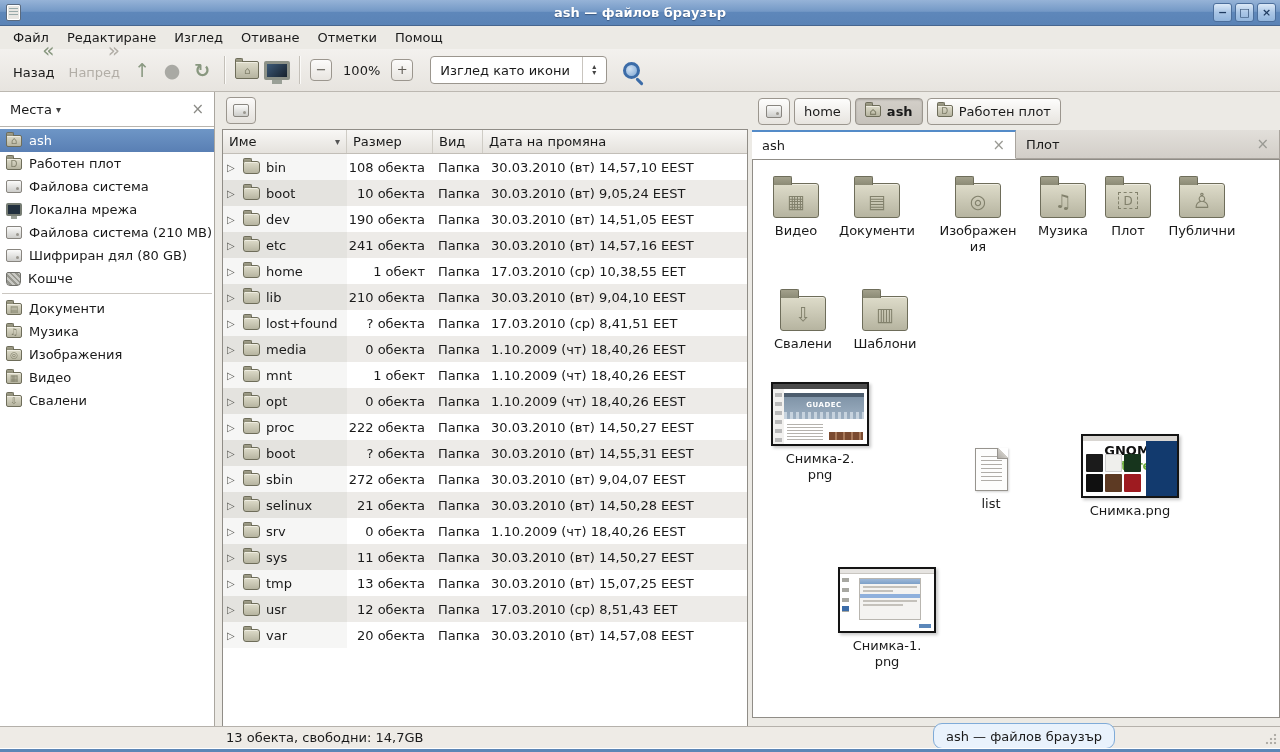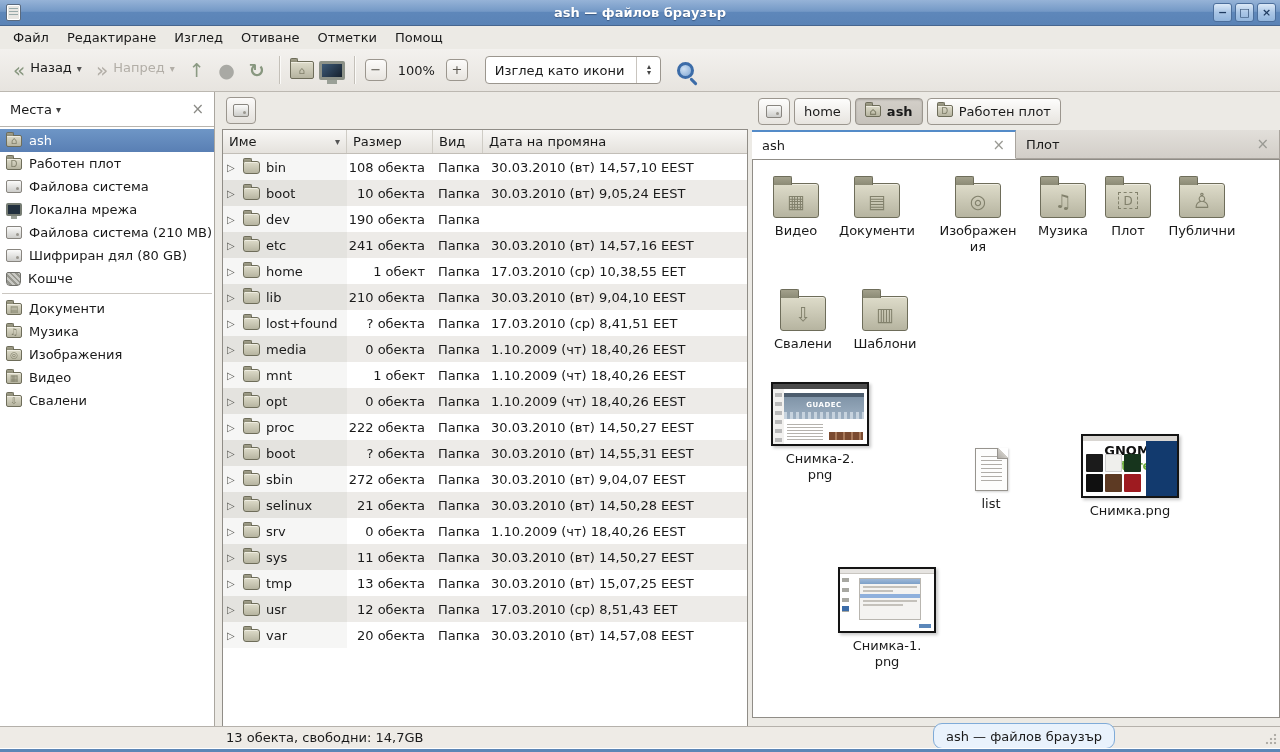--- a/index.html
+++ b/index.html
@@ -24,21 +24,21 @@
 
   
   .menubar { position:absolute; left:0; top:26px; right:0; height:23px; background:#eceae5;
     display:flex; align-items:center; padding-left:4px; }
   .menu-item { padding:2px 9px; }
 
   
   .toolbar { position:absolute; left:0; top:49px; right:0; height:43px;
     background:linear-gradient(#f3f1ee,#e7e4df); border-bottom:1px solid #bcb8b1;
     display:flex; align-items:center; padding-left:6px; }
-  .tbtn { display:flex; align-items:flex-start; gap:5px; padding:5px 7px; border-radius:4px; }
+  .tbtn { display:flex; align-items:flex-end; gap:5px; padding:5px 7px; border-radius:4px;flex-direction:column; }
   .tbtn .lbl { font-size:13px; }
   .g { font-size:17px; line-height:1; color:#88977f; }
   .g-back::before { content:"«"; font-size:20px; }
   .g-fwd::before  { content:"»"; font-size:20px; }
   .disabled, .disabled .g, .disabled .lbl { color:#b2aea7; }
   .chev::before { content:"▾"; font-size:10px; color:#555; }
   .disabled .chev::before { color:#b2aea7; }
   .tico { width:30px; height:30px; display:flex; align-items:center; justify-content:center; }
   .g-up::before { content:"↑"; font-size:19px; color:#8b9a83; }
   .g-stop::before { content:"●"; font-size:19px; color:#a9a9a4; }
@@ -370,20 +370,21 @@
               <div class="c c-date">30.03.2010 (вт)  9,05,24 EEST</div>
             </div>
           <div class="trow">
               <div class="c c-name">
                 <span class="exp">▷</span>
                 <span class="fold row-ico"></span>
                 <span>dev</span>
               </div>
               <div class="c c-size">190 обекта</div>
               <div class="c c-type">Папка</div>
+              <div class="c c-date">30.03.2010 (вт) 14,51,05 EEST</div>
             </div>
           <div class="trow">
               <div class="c c-name">
                 <span class="exp">▷</span>
                 <span class="fold row-ico"></span>
                 <span>etc</span>
               </div>
               <div class="c c-size">241 обекта</div>
               <div class="c c-type">Папка</div>
               <div class="c c-date">30.03.2010 (вт) 14,57,16 EEST</div>

